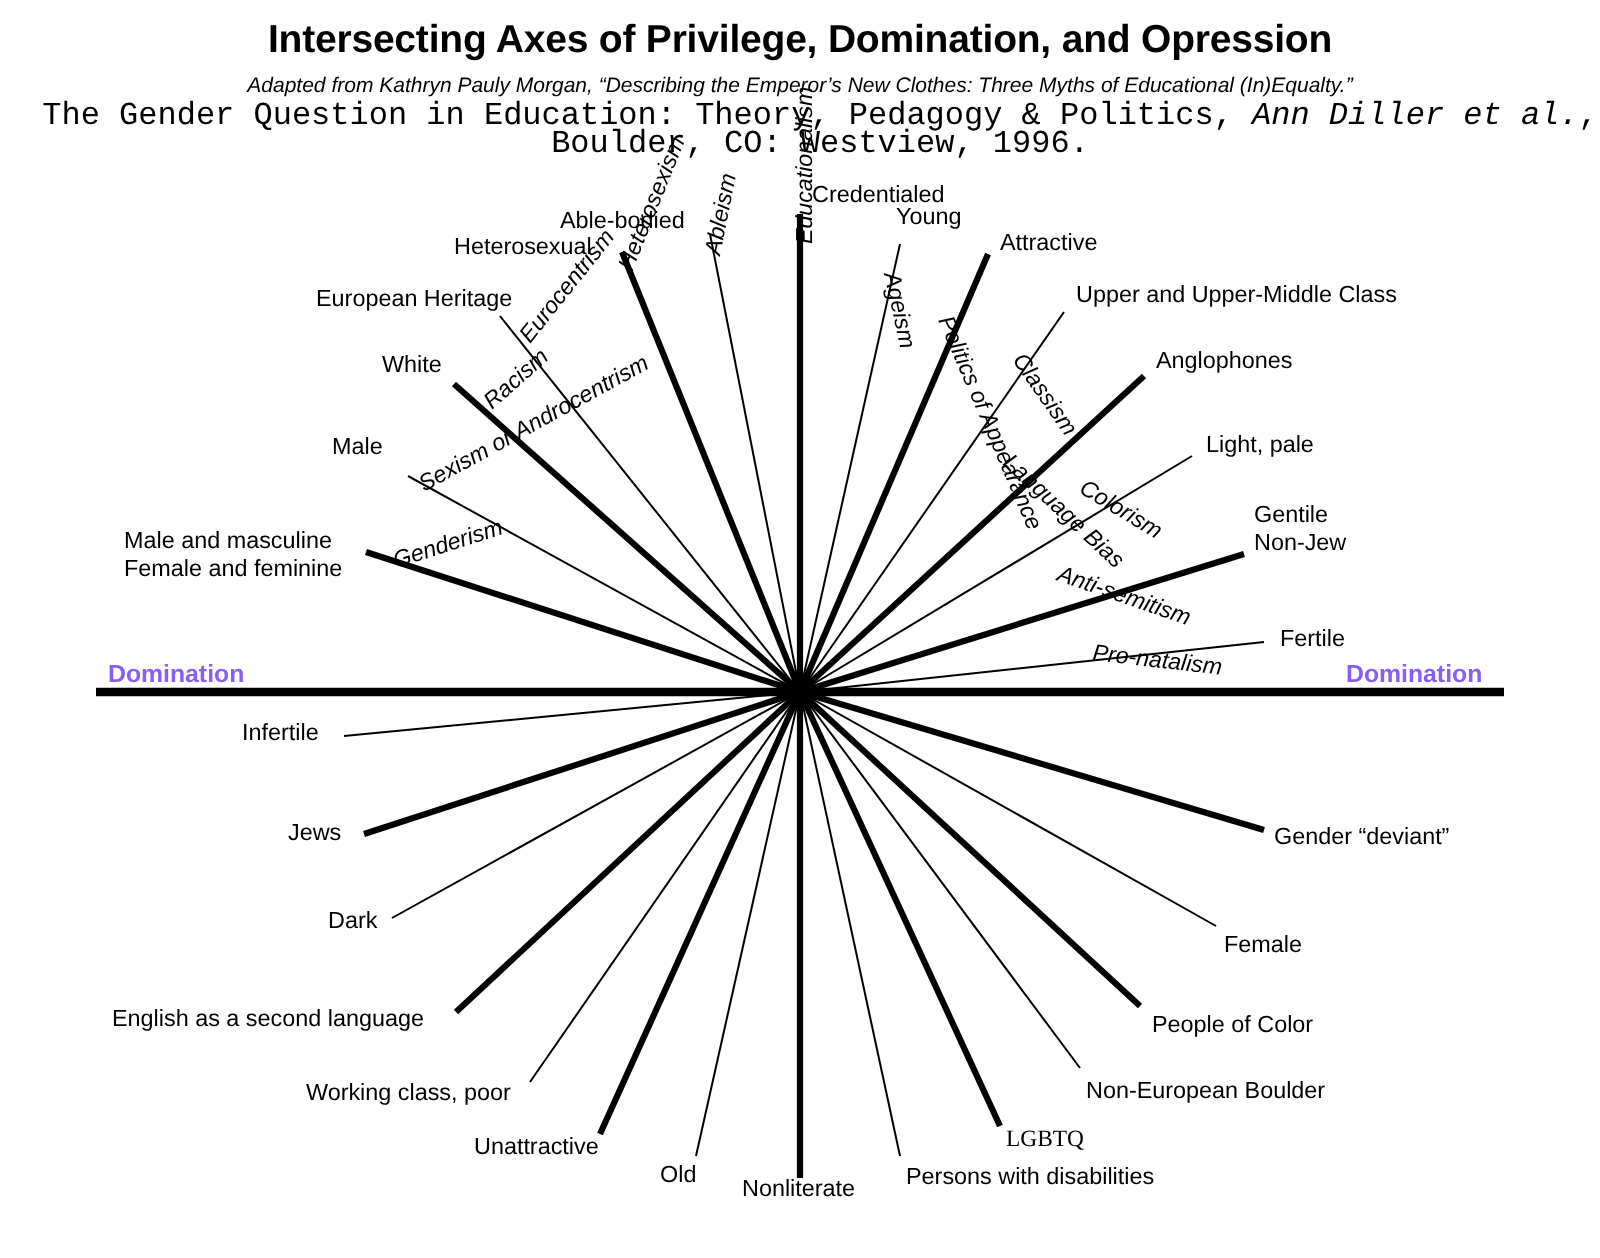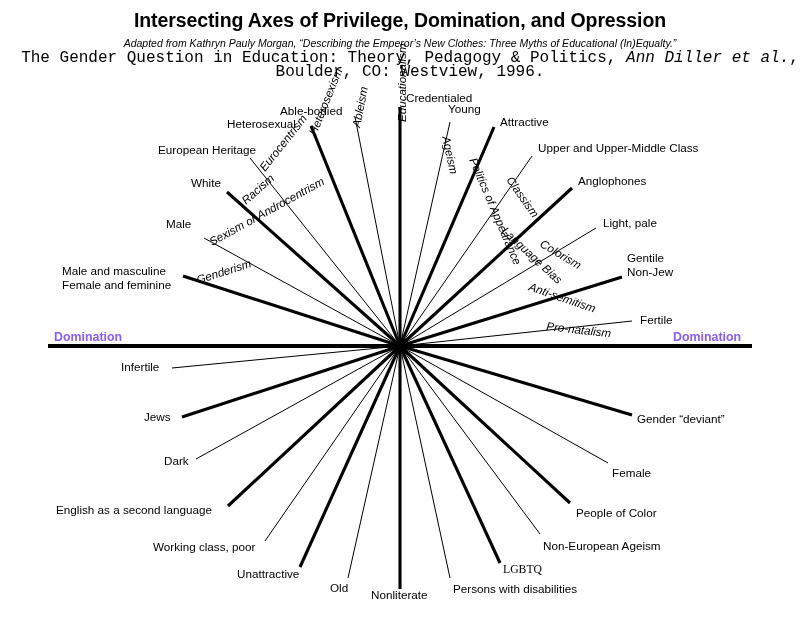--- a/index.html
+++ b/index.html
@@ -165,21 +165,21 @@
       <div class="end-label" style="left: 121px; top: 360px;">Infertile</div>
       <div class="end-label" style="left: 144px; top: 410px;">Jews</div>
       <div class="end-label" style="left: 164px; top: 454px;">Dark</div>
       <div class="end-label" style="left: 56px; top: 503px;">English as a second language</div>
       <div class="end-label" style="left: 153px; top: 540px;">Working class, poor</div>
       <div class="end-label" style="left: 237px; top: 567px;">Unattractive</div>
       <div class="end-label" style="left: 330px; top: 581px;">Old</div>
       <div class="end-label" style="left: 371px; top: 588px;">Nonliterate</div>
       <div class="end-label" style="left: 453px; top: 582px;">Persons with disabilities</div>
       <div class="end-label" style="left: 503px; top: 563px; font-family: Liberation Serif, serif;">LGBTQ</div>
-      <div class="end-label" style="left: 543px; top: 539px;">Non-European Ageism</div>
+      <div class="end-label" style="left: 543px; top: 539px;">Non-European Boulder</div>
       <div class="end-label" style="left: 576px; top: 506px;">People of Color</div>
       <div class="end-label" style="left: 612px; top: 466px;">Female</div>
       <div class="end-label" style="left: 637px; top: 412px;">Gender “deviant”</div>
     </div>
 
   <div class="domination-label" style="left:54px; top:330px;">Domination</div>
   <div class="domination-label" style="left:673px; top:330px;">Domination</div>
 
 </div>
 

